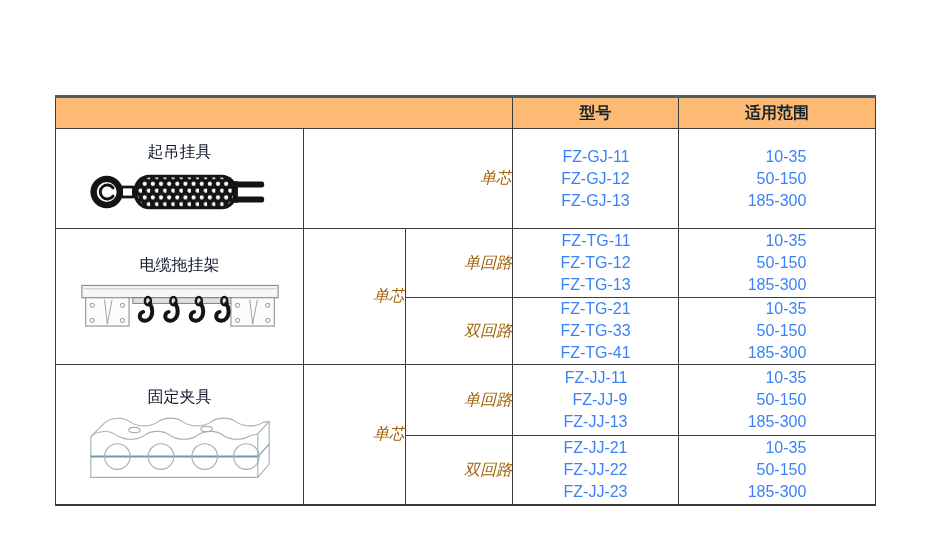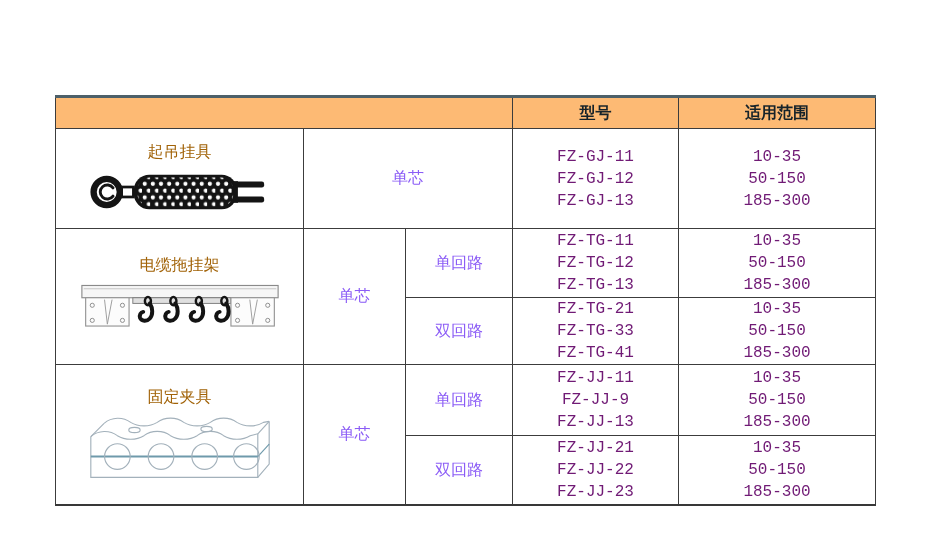--- a/index.html
+++ b/index.html
@@ -18,26 +18,26 @@
     border-top:3px solid #4d6069; border-bottom:2px solid #383838;
   }
   table.spec th, table.spec td {
     border:1px solid #3c3c3c; padding:0; overflow:hidden;
   }
   thead th {
     background:#fdba74; height:30px;
     font-size:16px; font-weight:bold; color:#16232a; text-align:center;
   }
   td.item-cell { text-align:center; vertical-align:middle; }
-  .item-label { font-size:16px; color:#a16207; margin:2px 0 3px 0; }
-  td.core-cell, td.loop-cell { text-align:center; vertical-align:middle; font-size:16px; color:#8b5cf6; }
+  .item-label { font-size:16px; color:#0f172a; margin:2px 0 3px 0; }
+  td.core-cell, td.loop-cell { text-align:right; vertical-align:middle; font-size:16px; color:#a16207;font-style:italic; }
   td.val-cell { text-align:center; vertical-align:middle; }
   .val-block {
-    display:inline-block; text-align:center;
-    font-family:Liberation Mono, monospace; font-size:16px; line-height:22px; color:#701a75;
+    display:inline-block; text-align:right;
+    font-family:Liberation Sans, sans-serif; font-size:16px; line-height:22px; color:#3b82f6;
   }
   .r1 td { height:99px; }
   .r2a td { height:68px; }
   .r2b td { height:66px; }
   .r3a td { height:70px; }
   .r3b td { height:68px; }
   .illus { display:block; margin:0 auto; }
 </style>
 </head>
 <body>

